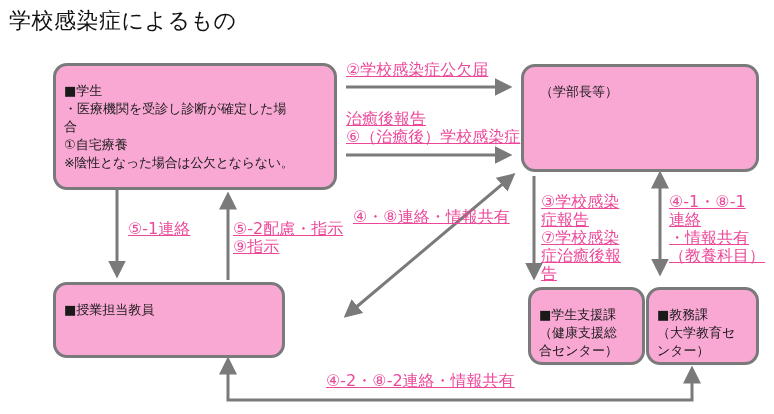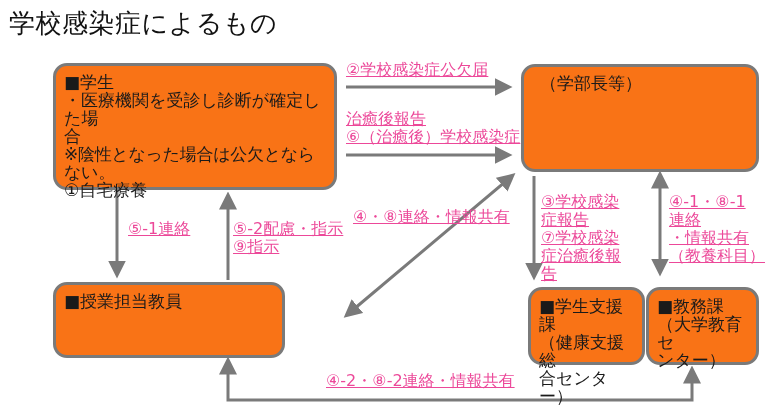--- a/index.html
+++ b/index.html
@@ -1,20 +1,20 @@
 <!DOCTYPE html>
 <html><head>
 <meta charset="utf-8">
 <style>
   html, body { margin:0; padding:0; background:#ffffff; }
   body { width:774px; height:414px; position:relative; overflow:hidden;
          font-family:"DejaVu Sans", "Liberation Sans", sans-serif; color:#1a1a1a; }
-  .title { position:absolute; left:9px; top:6px; font-size:26px; letter-spacing:0.5px; color:#111; }
-  .box { position:absolute; border:3px solid #7a7a7a; border-radius:14px; background:#f97316; box-sizing:border-box;
-         font-size:17px; line-height:18px; padding:7px 8px; }
+  .title { position:absolute; left:9px; top:6px; font-size:22px; letter-spacing:0.5px; color:#111; }
+  .box { position:absolute; border:3px solid #7a7a7a; border-radius:14px; background:#f9a8d4; box-sizing:border-box;
+         font-size:13px; line-height:18px; padding:16px 8px; }
   .lbl { position:absolute; font-size:16px; line-height:18px; color:#ec4899; white-space:nowrap;text-decoration:underline; }
   svg.arrows { position:absolute; left:0; top:0; }
   .line { display:block; }
 </style>
 </head>
 <body>
 
 <div class="title">学校感染症によるもの</div>
 
 <svg class="arrows" width="774" height="414">
@@ -35,22 +35,22 @@
     <line x1="534" y1="176" x2="534" y2="276" marker-end="url(#ah)"></line>
     <line x1="660" y1="184" x2="660" y2="272" marker-start="url(#ahs)" marker-end="url(#ah)"></line>
     <polyline points="228,370 228,400 692,400 692,370" marker-start="url(#ahs)" marker-end="url(#ah)"></polyline>
   </g>
 </svg>
 
 <div class="box" style="left:53px;top:63px;width:284px;height:127px;">
   <span class="line">■学生</span>
   <span class="line">・医療機関を受診し診断が確定した場</span>
   <span class="line">合</span>
+  <span class="line">①自宅療養</span>
   <span class="line" style="letter-spacing:-0.3px;">※陰性となった場合は公欠とならない。</span>
-  <span class="line">①自宅療養</span>
 </div>
 
 <div class="box" style="left:521px;top:64px;width:238px;height:108px;">
   <span class="line" style="padding-left:8px;">（学部長等）</span>
 </div>
 
 <div class="box" style="left:53px;top:282px;width:232px;height:76px;">
   <span class="line">■授業担当教員</span>
 </div>
 

